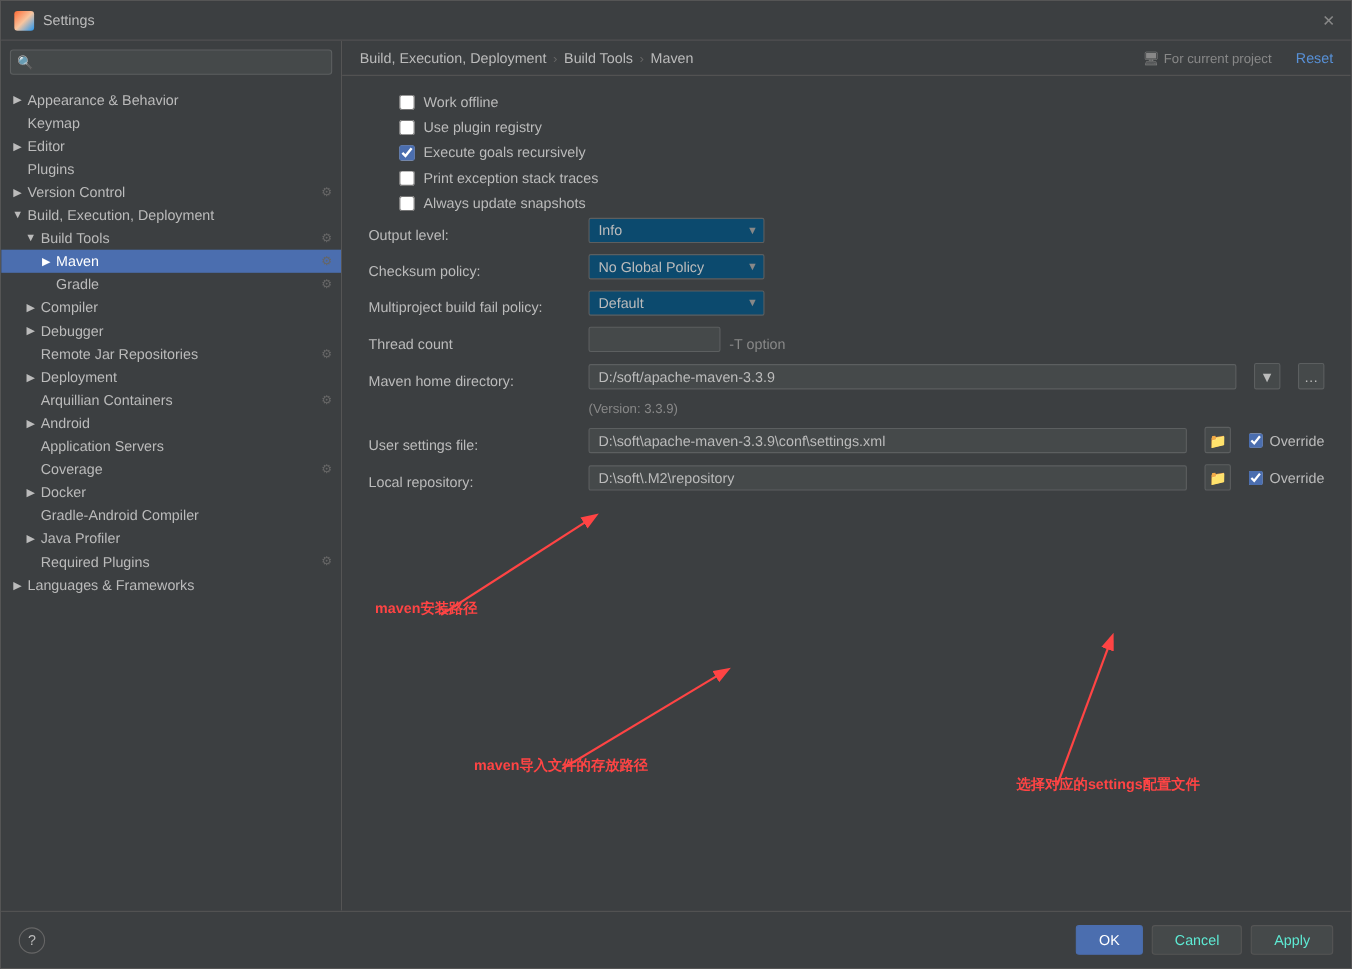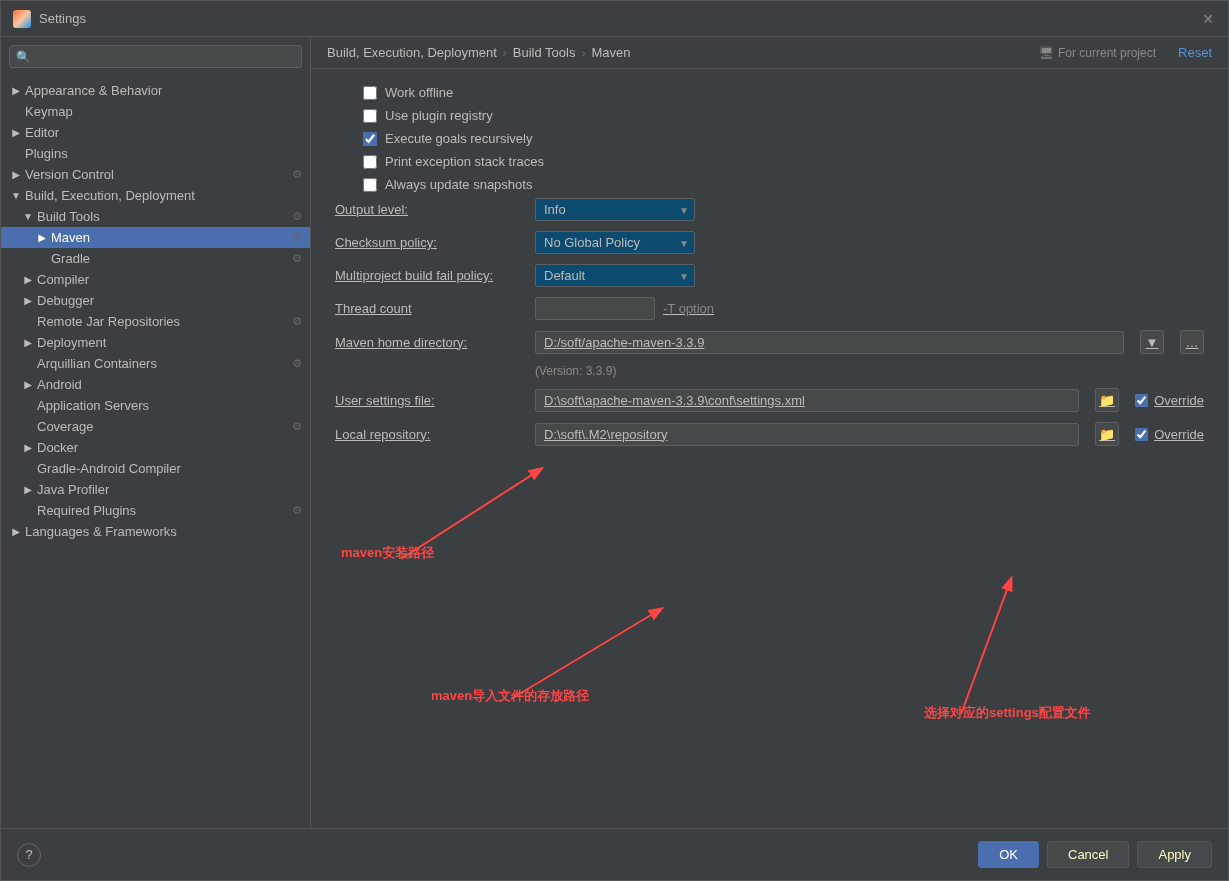--- a/index.html
+++ b/index.html
@@ -149,23 +149,22 @@
       margin-left: 16px;
     }
     .content-area {
       flex: 1;
       padding: 16px 24px;
       overflow-y: auto;
       position: relative;
     }
     .form-row {
       display: flex;
-      align-items: center;
+      align-items: flex-end;
       margin-bottom: 10px;
-      text-decoration: underline;
     }
     .checkbox-row {
       display: flex;
       align-items: center;
       gap: 8px;
       margin-bottom: 8px;
       margin-left: 28px;
     }
     .checkbox-row input[type=checkbox] {
       accent-color: #4b6eaf;
@@ -306,21 +305,21 @@
       cursor: pointer;
       border: 1px solid #555;
     }
     .btn-primary {
       background: #4b6eaf;
       color: #fff;
       border-color: #4b6eaf;
     }
     .btn-secondary {
       background: #45494a;
-      color: #fef9c3;
+      color: #5eead4;
       border-color: #555;
     }
     .section-gap { margin-bottom: 6px; }
   </style>
 </head>
 <body>
 
 <div class="dialog">
 
   <div class="title-bar">

